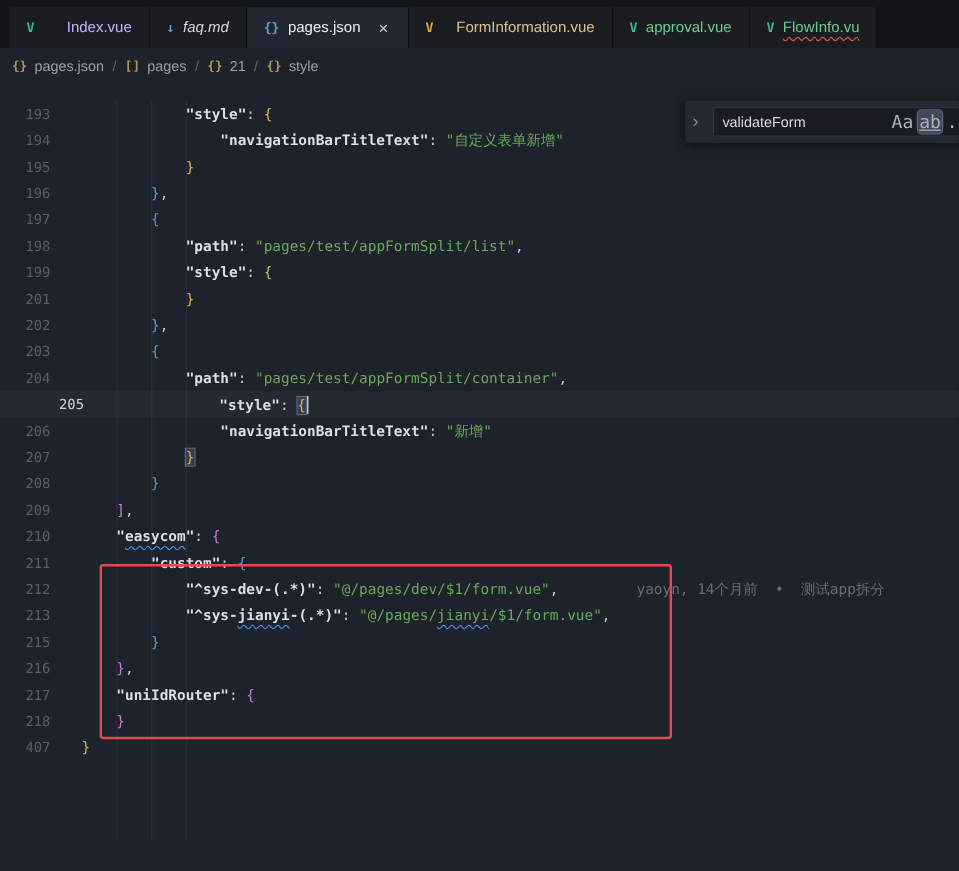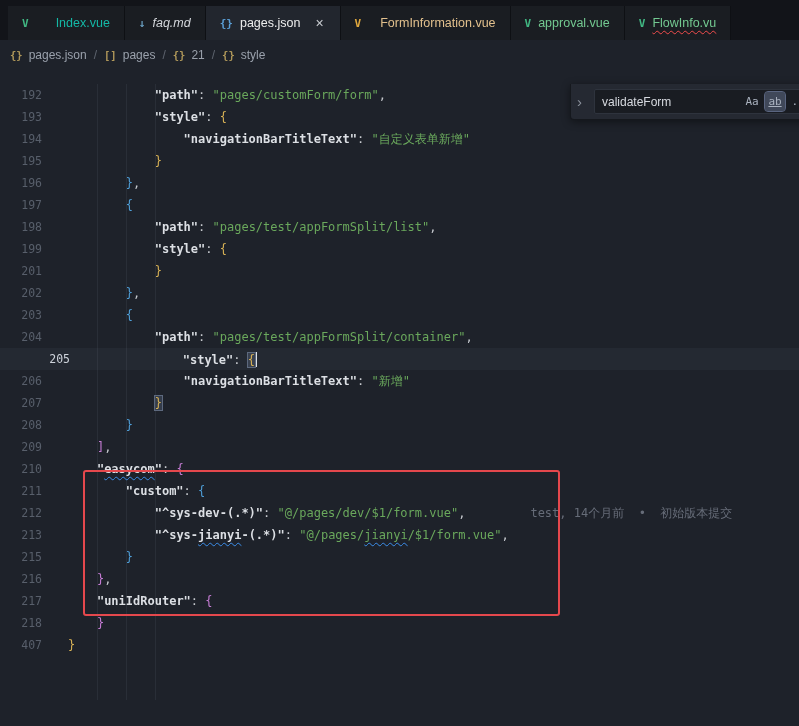--- a/index.html
+++ b/index.html
@@ -36,34 +36,34 @@
   .tk-match { background:rgba(95,110,135,0.35); outline:1px solid #5d697e; }
   .tk-sq { text-decoration:underline wavy #3b8eea; text-decoration-thickness:1px; text-underline-offset:3px; }
   .tk-blame { color:#666c78; }
   .tk-cursor { display:inline-block; width:2px; height:15px; background:#dde1e6; vertical-align:-3px; }
 
   
   .find-widget { position:absolute; top:84px; left:570px; width:250px; height:36px; background:#252932; border:1px solid #15181d; border-top:none; border-radius:0 0 0 4px; box-shadow:0 2px 8px rgba(0,0,0,0.45); display:flex; align-items:center; padding:0 6px; gap:5px; z-index:20; }
   .find-chevron { color:#8b919c; font-size:15px; width:12px; cursor:pointer; }
   .find-input { flex:1; height:25px; background:#191c22; border:1px solid #2e333d; border-radius:2px; display:flex; align-items:center; padding:0 4px 0 7px; gap:3px; }
   .find-query { flex:1; color:#d7dae0; font-size:12px; white-space:nowrap; overflow:hidden; }
-  .find-toggle { flex:0 0 auto; width:20px; height:19px; display:flex; align-items:center; justify-content:center; color:#aab2bf; font-size:11px; border-radius:3px; cursor:pointer; font-family:"DejaVu Sans Mono", monospace; }
+  .find-toggle { flex:0 0 auto; width:20px; height:19px; display:flex; align-items:center; justify-content:center; color:#aab2bf; font-size:15px; border-radius:3px; cursor:pointer; font-family:"DejaVu Sans Mono", monospace; }
   .find-toggle.selected { background:#404859; outline:1px solid #5b6activeff; outline:1px solid #596activeff; outline:1px solid #5a6580; }
   .find-toggle.ww { text-decoration:underline; }
 
   
   .annotation { position:absolute; left:83px; top:470px; width:477px; height:146px; border:2px solid #e5484d; border-radius:3px; z-index:15; pointer-events:none; }
 </style>
 </head>
 <body>
 
 <div class="tabbar">
     <div class="tab">
       <span class="tab-icon" style="color: rgb(65, 184, 131);">V</span>
-      <span class="tab-label" style="color: #14b8a6; padding-left: 20px;">Index.vue</span>
+      <span class="tab-label" style="color: #c4b5fd; padding-left: 20px;">Index.vue</span>
     </div>
     <div class="tab">
       <span class="tab-icon" style="color: rgb(106, 159, 192);">↓</span>
       <span class="tab-label" style="color: rgb(212, 215, 220); font-style: italic;">faq.md</span>
     </div>
     <div class="tab active">
       <span class="tab-icon" style="color: rgb(91, 159, 214);">{}</span>
       <span class="tab-label" style="color: rgb(238, 238, 238);">pages.json</span>
       <span class="tab-close">×</span>
     </div>
@@ -94,24 +94,20 @@
     <span class="bc-icon">{}</span>
     <span>style</span>
   </div>
 
 <div class="editor">
   <div class="guide" style="left:97px"></div>
   <div class="guide" style="left:126px"></div>
   <div class="guide" style="left:155px"></div>
   <div>
       <div class="line">
-        <span class="ln">192</span>
-        <span class="codetext">            <span class="tk-key">"path"</span><span class="tk-pun">: </span><span class="tk-str">"pages/customForm/form"</span><span class="tk-pun">,</span></span>
-      </div>
-      <div class="line">
         <span class="ln">193</span>
         <span class="codetext">            <span class="tk-key">"style"</span><span class="tk-pun">: </span><span class="tk-b1">{</span></span>
       </div>
       <div class="line">
         <span class="ln">194</span>
         <span class="codetext">                <span class="tk-key">"navigationBarTitleText"</span><span class="tk-pun">: </span><span class="tk-str">"自定义表单新增"</span></span>
       </div>
       <div class="line">
         <span class="ln">195</span>
         <span class="codetext">            <span class="tk-b1">}</span></span>
@@ -171,21 +167,21 @@
       <div class="line">
         <span class="ln">210</span>
         <span class="codetext">    <span class="tk-key">"</span><span class="tk-key tk-sq">easycom</span><span class="tk-key">"</span><span class="tk-pun">: </span><span class="tk-b2">{</span></span>
       </div>
       <div class="line">
         <span class="ln">211</span>
         <span class="codetext">        <span class="tk-key">"custom"</span><span class="tk-pun">: </span><span class="tk-b3">{</span></span>
       </div>
       <div class="line">
         <span class="ln">212</span>
-        <span class="codetext">            <span class="tk-key">"^sys-dev-(.*)"</span><span class="tk-pun">: </span><span class="tk-str">"@/pages/dev/$1/form.vue"</span><span class="tk-pun">,</span><span class="tk-blame">         test, 14个月前  •  初始版本提交</span></span>
+        <span class="codetext">            <span class="tk-key">"^sys-dev-(.*)"</span><span class="tk-pun">: </span><span class="tk-str">"@/pages/dev/$1/form.vue"</span><span class="tk-pun">,</span><span class="tk-blame">         yaoyn, 14个月前  •  测试app拆分</span></span>
       </div>
       <div class="line">
         <span class="ln">213</span>
         <span class="codetext">            <span class="tk-key">"^sys-</span><span class="tk-key tk-sq">jianyi</span><span class="tk-key">-(.*)"</span><span class="tk-pun">: </span><span class="tk-str">"@/pages/</span><span class="tk-str tk-sq">jianyi</span><span class="tk-str">/$1/form.vue"</span><span class="tk-pun">,</span></span>
       </div>
       <div class="line">
         <span class="ln">215</span>
         <span class="codetext">        <span class="tk-b3">}</span></span>
       </div>
       <div class="line">

